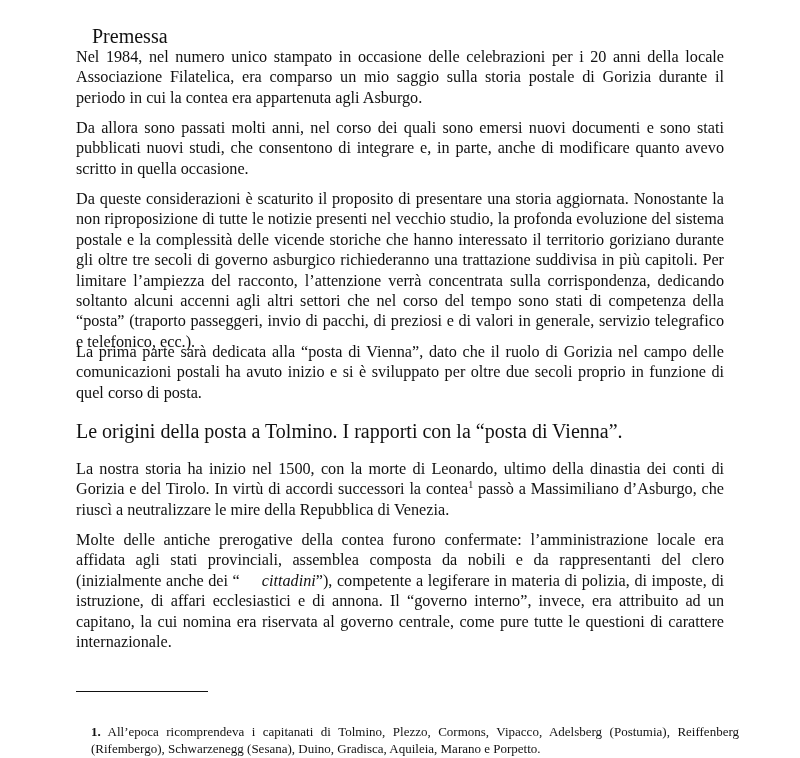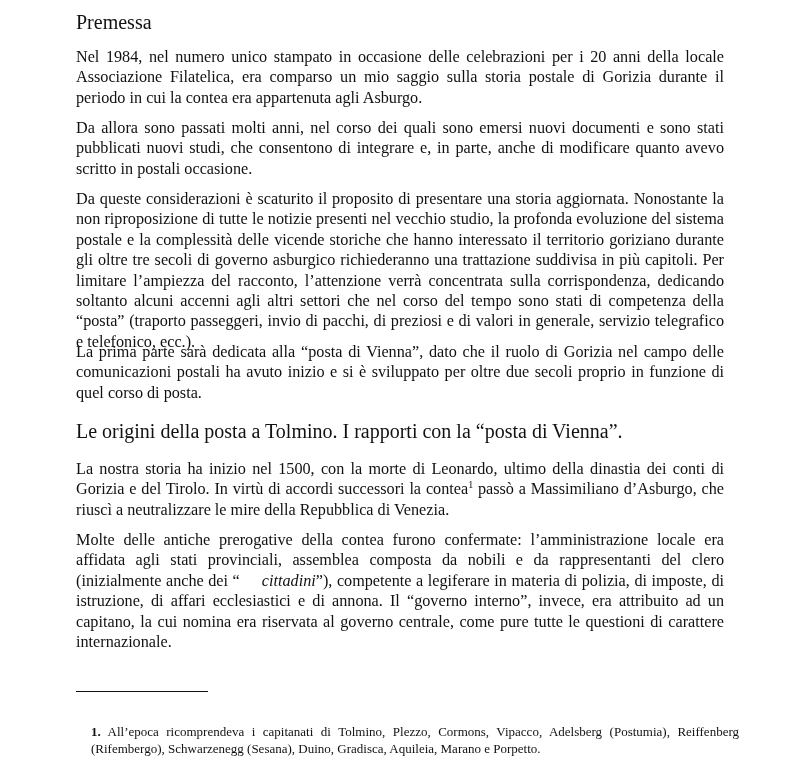--- a/index.html
+++ b/index.html
@@ -67,25 +67,25 @@
     .fn-num {
       font-weight: bold;
     }
     em { font-style: italic; margin-left: 22px; }
   </style>
 </head>
 <body>
 
 <div class="page">
 
-  <h1 class="section-title" style="top:10px;">Premessa</h1>
+  <h1 class="section-title" style="top:24px;margin-left:16px;">Premessa</h1>
 
   <p class="body-para" style="top:47px;">Nel 1984, nel numero unico stampato in occasione delle celebrazioni per i 20 anni della locale Associazione Filatelica, era comparso un mio saggio sulla storia postale di Gorizia durante il periodo in cui la contea era appartenuta agli Asburgo.</p>
 
-  <p class="body-para" style="top:118px;">Da allora sono passati molti anni, nel corso dei quali sono emersi nuovi documenti e sono stati pubblicati nuovi studi, che consentono di integrare e, in parte, anche di modificare quanto avevo scritto in postali occasione.</p>
+  <p class="body-para" style="top:118px;">Da allora sono passati molti anni, nel corso dei quali sono emersi nuovi documenti e sono stati pubblicati nuovi studi, che consentono di integrare e, in parte, anche di modificare quanto avevo scritto in quella occasione.</p>
 
   <p class="body-para" style="top:189px;">Da queste considerazioni è scaturito il proposito di presentare una storia aggiornata. Nonostante la non riproposizione di tutte le notizie presenti nel vecchio studio, la profonda evoluzione del sistema postale e la complessità delle vicende storiche che hanno interessato il territorio goriziano durante gli oltre tre secoli di governo asburgico richiederanno una trattazione suddivisa in più capitoli. Per limitare l’ampiezza del racconto, l’attenzione verrà concentrata sulla corrispondenza, dedicando soltanto alcuni accenni agli altri settori che nel corso del tempo sono stati di competenza della “posta” (traporto passeggeri, invio di pacchi, di preziosi e di valori in generale, servizio telegrafico e telefonico, ecc.).</p>
 
   <p class="body-para" style="top:342px;">La prima parte sarà dedicata alla “posta di Vienna”, dato che il ruolo di Gorizia nel campo delle comunicazioni postali ha avuto inizio e si è sviluppato per oltre due secoli proprio in funzione di quel corso di posta.</p>
 
   <h1 class="section-title" style="top:419px;">Le origini della posta a Tolmino. I rapporti con la “posta di Vienna”.</h1>
 
   <p class="body-para" style="top:459px;"><span>La nostra storia ha inizio nel 1500, con la morte di Leonardo, ultimo della dinastia dei conti di Gorizia e del Tirolo. In virtù di accordi successori la contea</span><sup class="fnref">1</sup><span> passò a Massimiliano d’Asburgo, che riuscì a neutralizzare le mire della Repubblica di Venezia.</span></p>
 
   <p class="body-para" style="top:530px;"><span>Molte delle antiche prerogative della contea furono confermate: l’amministrazione locale era affidata agli stati provinciali, assemblea composta da nobili e da rappresentanti del clero (inizialmente anche dei “</span><em>cittadini</em><span>”), competente a legiferare in materia di polizia, di imposte, di istruzione, di affari ecclesiastici e di annona. Il “governo interno”, invece, era attribuito ad un capitano, la cui nomina era riservata al governo centrale, come pure tutte le questioni di carattere internazionale.</span></p>

